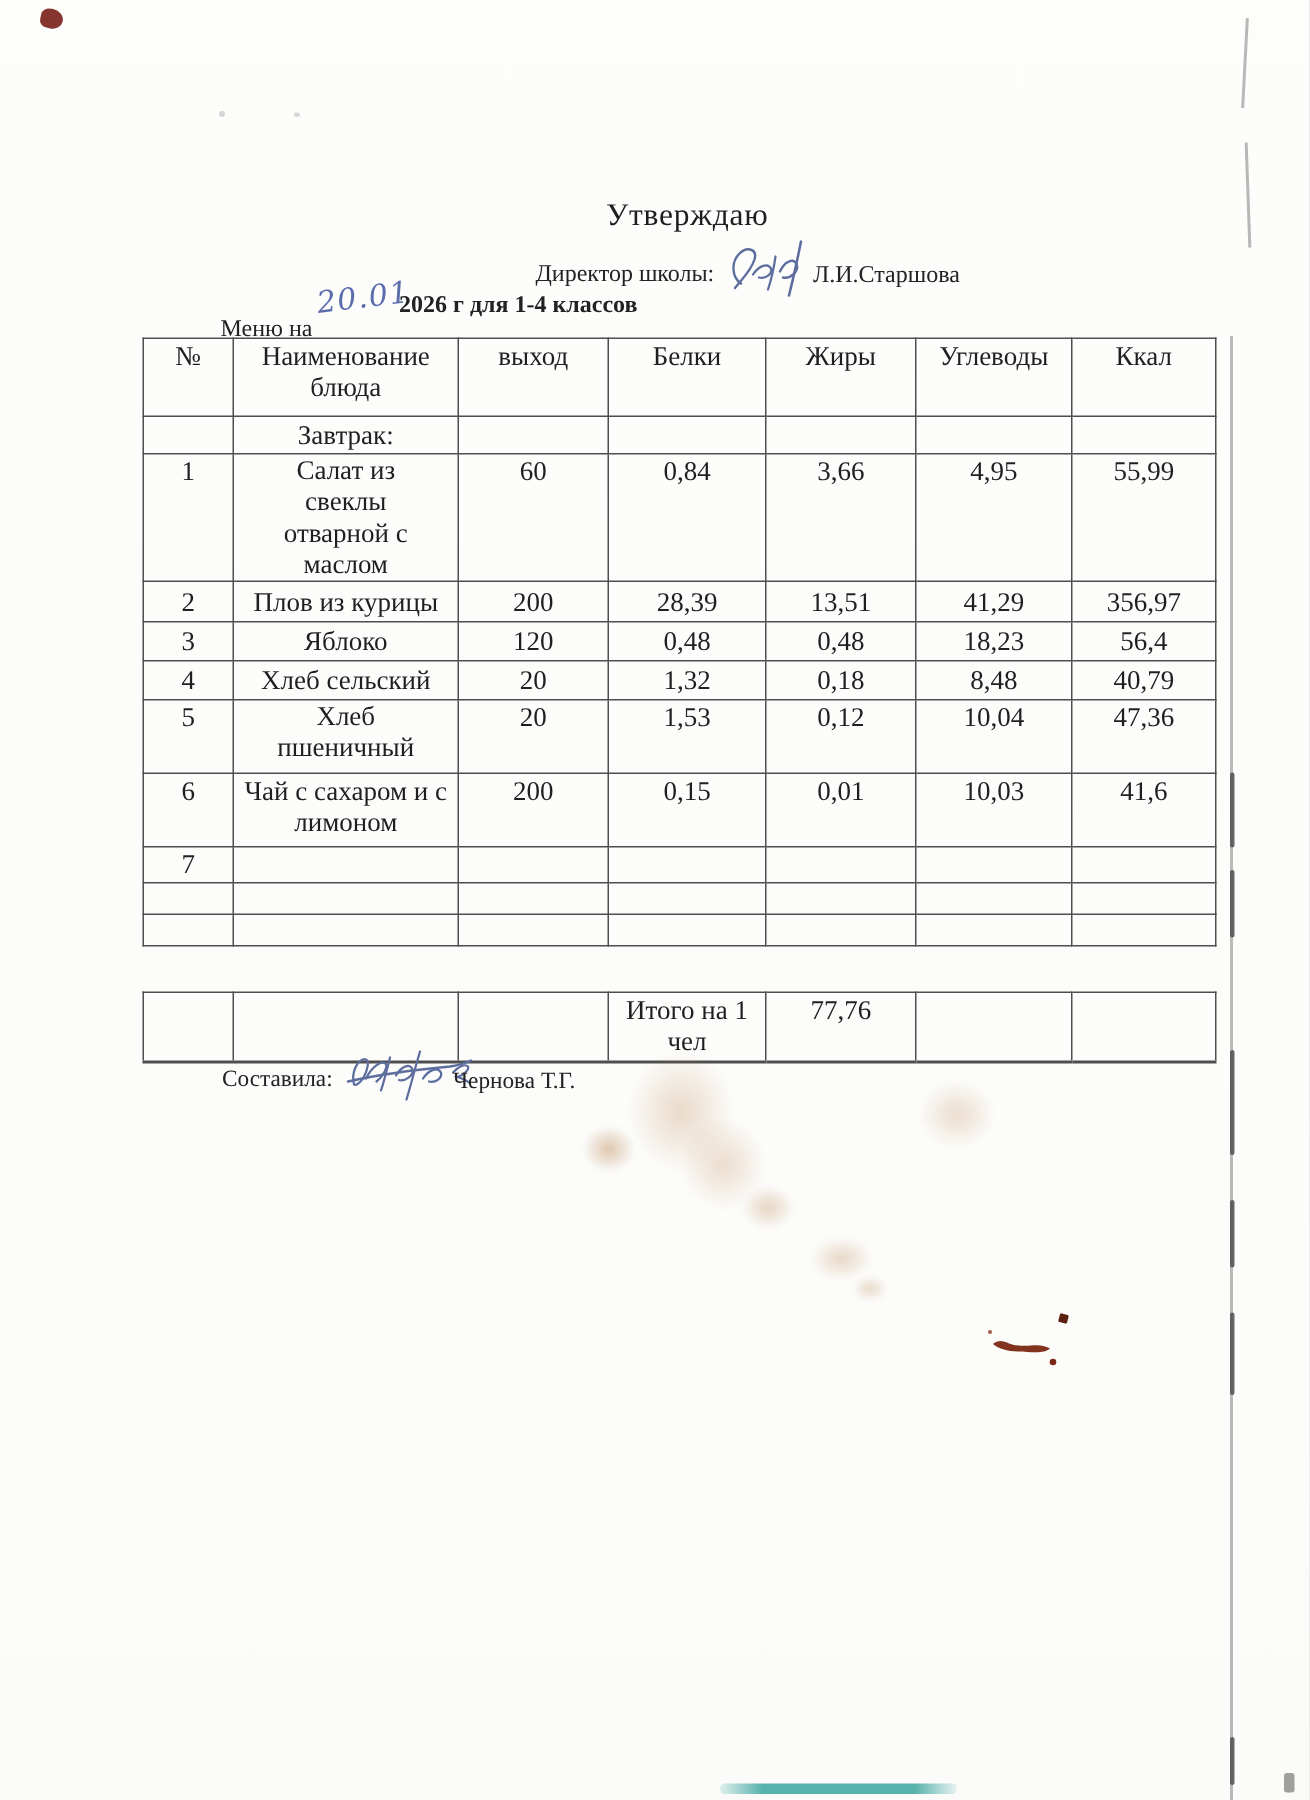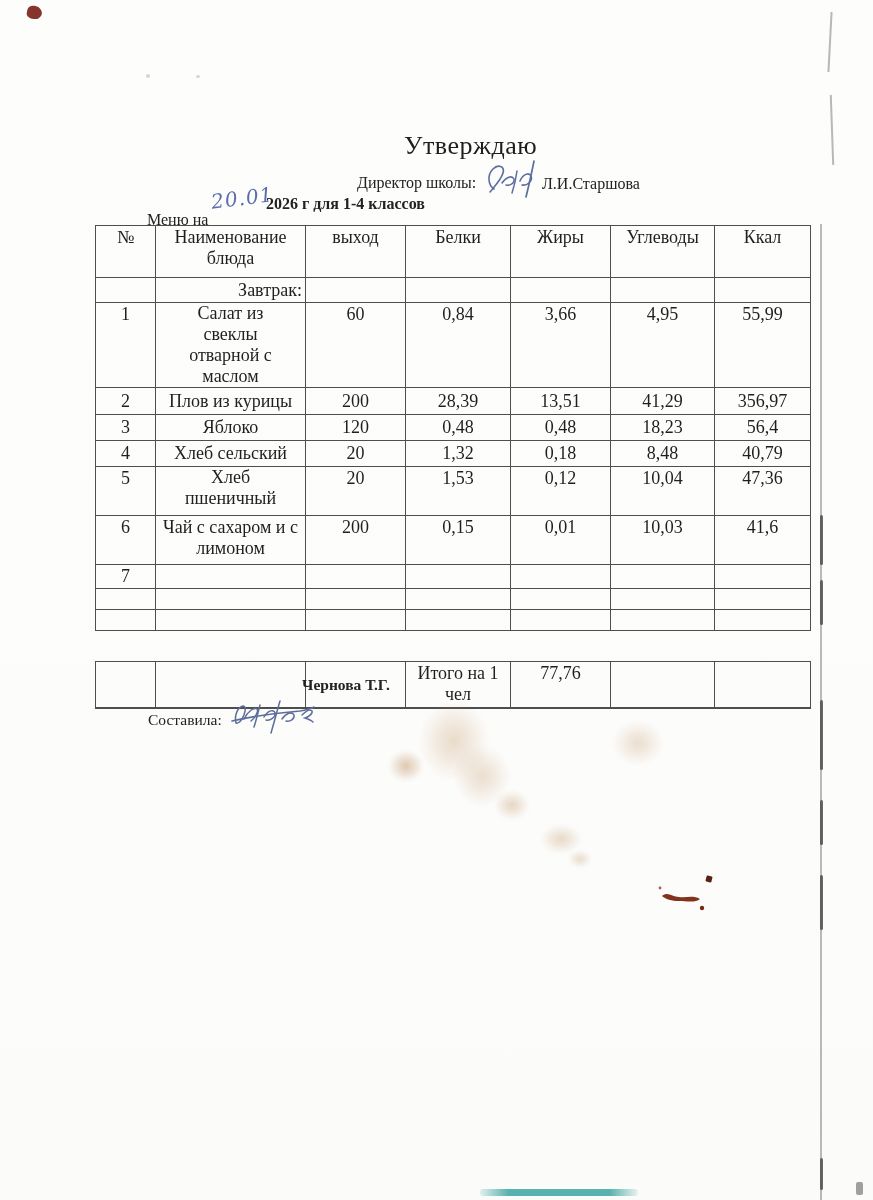--- a/index.html
+++ b/index.html
@@ -5,21 +5,21 @@
   html,body{margin:0;padding:0;background:#e8e8e8;}
   #page{
     position:relative;width:873px;height:1200px;margin:0 auto;
     background:linear-gradient(180deg,#fdfdfc 0%,#fcfcfb 60%,#fbfbf9 100%);
     overflow:hidden;
     font-family:"Liberation Serif", serif;
     color:#222;
   }
   .abs{position:absolute;}
   
-  .approve{left:404px;top:131px;font-size:26px;letter-spacing:.5px;color:#1e1e1e;}
+  .approve{left:404px;top:131px;font-size:21px;letter-spacing:.5px;color:#1e1e1e;}
   .director-label{left:357px;top:174px;font-size:16px;}
   .director-name{left:542px;top:175px;font-size:16px;}
   .menu-prefix{left:147px;top:195px;font-size:16px;margin-top:16px;}
   .menu-date{
     left:211px;top:186px;font-size:20px;color:#41549e;
     font-style:italic;transform:rotate(-7deg);letter-spacing:1px;
     font-family:"DejaVu Serif",serif;opacity:.85;
   }
   .menu-suffix{left:266px;top:195px;font-size:16px;font-weight:bold;}
   
@@ -28,25 +28,25 @@
   .pp-table{left:95px;top:661px;width:715px;}
   td,th{
     border:1.5px solid #4e4e4e;
     font-size:18px;font-weight:normal;text-align:center;
     padding:1px 3px;overflow:hidden;color:#1f1f1f;
   }
   .pp-table td{border-bottom-width:2px;}
   .va-top{vertical-align:top;}
   .name-pad-narrow{padding:0 26px;margin-top:25px;}
   .name-pad-mid{padding:0 18px;}
-  .section-cell{text-align:right;}
+  .section-cell{text-align:center;}
   
   .sig{stroke:#5d6e9e;fill:none;stroke-linecap:round;}
   .composed-label{left:148px;top:711px;font-size:15.5px;}
-  .composed-name{left:302px;top:676px;font-size:15.5px;font-weight:bold;}
+  .composed-name{left:302px;top:712px;font-size:15.5px;}
   
   .corner-ink{
     left:27px;top:6px;width:15px;height:13px;background:#7b241c;
     border-radius:45% 60% 55% 40%;transform:rotate(12deg);opacity:.92;
   }
   .edge-line{left:820px;top:224px;width:2px;height:976px;background:#a9a9a9;opacity:.8;}
   .edge-seg{width:3px;background:#4f4f4f;left:820px;border-radius:2px;opacity:.85;}
   .scratch{width:1.5px;background:#9a9a9a;left:829px;opacity:.7;}
   .stain{border-radius:50%;filter:blur(1.5px);}
   .teal-mark{

